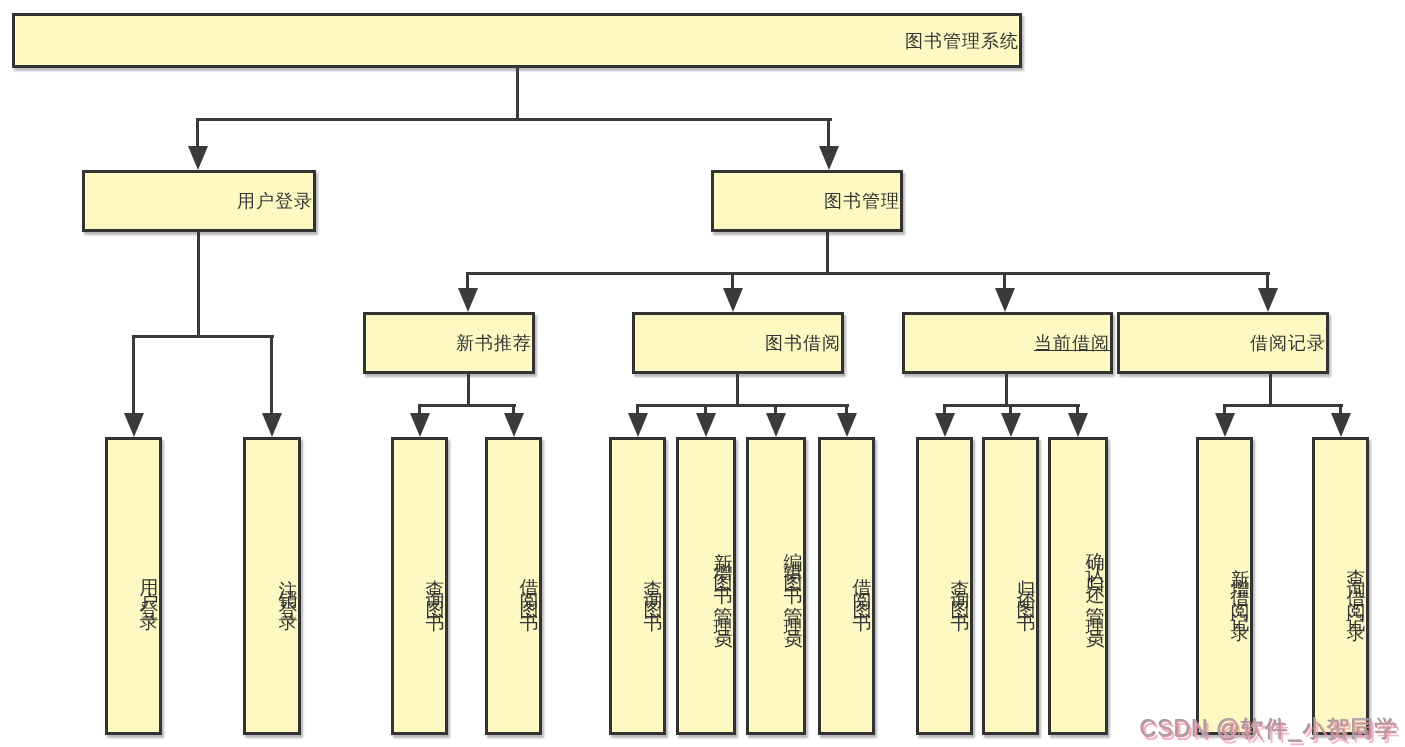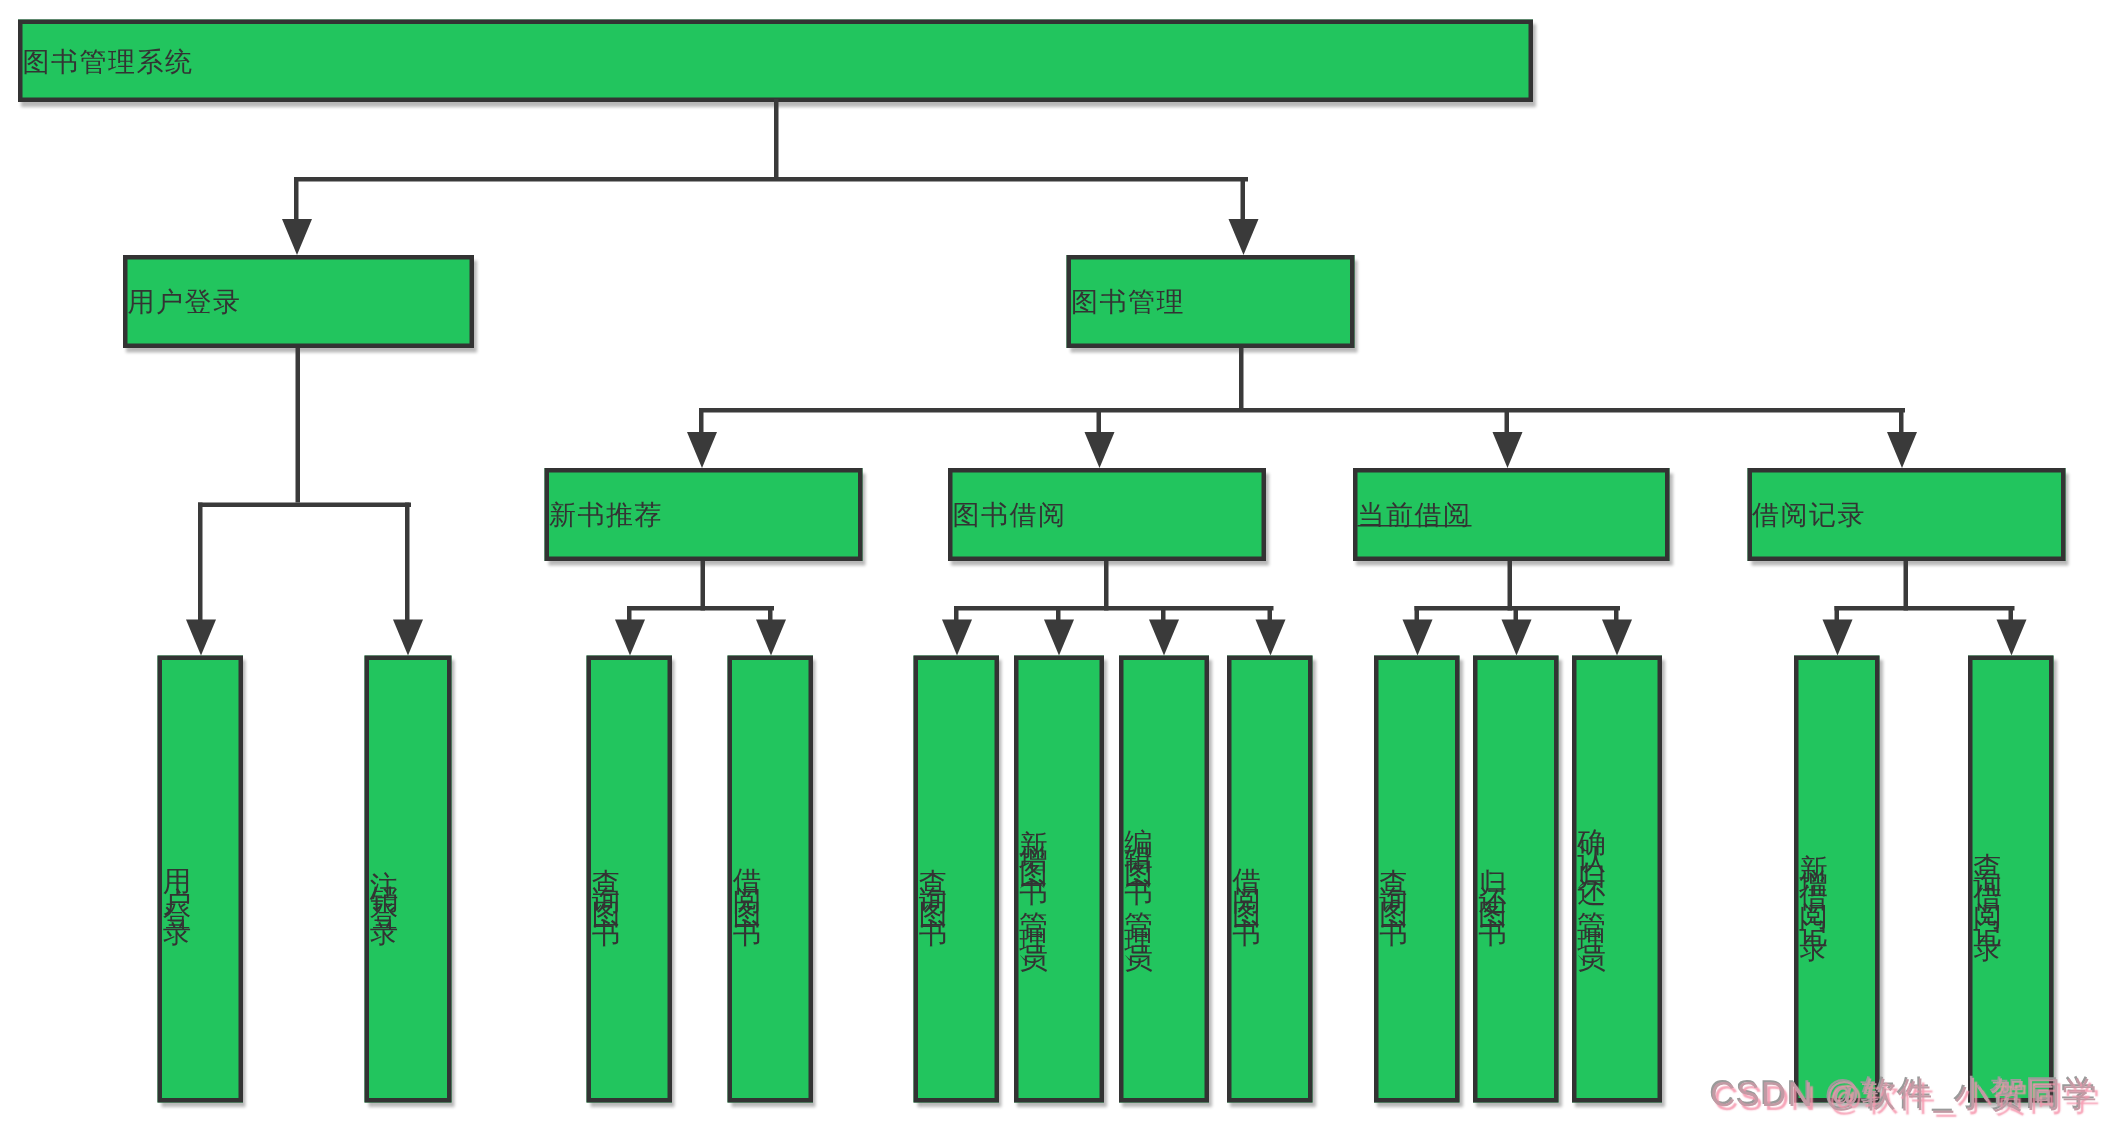--- a/index.html
+++ b/index.html
@@ -2,23 +2,23 @@
 <html><head>
 <meta charset="utf-8">
 <style>
   html,body { margin:0; padding:0; background:#ffffff; }
   .canvas {
     position:relative; width:1405px; height:747px; background:#ffffff;
     font-family:"Liberation Sans", sans-serif; color:#333333; overflow:hidden;
   }
   .box {
     position:absolute; box-sizing:border-box;
-    border:3px solid #333333; background:#22c55e;
+    border:3px solid #333333; background:#fef9c3;
     box-shadow:2px 3px 2px rgba(0,0,0,0.28);
-    display:flex; align-items:center; justify-content:flex-start;
+    display:flex; align-items:center; justify-content:flex-end;
   }
   .hlabel { font-size:18px; letter-spacing:1px; white-space:nowrap; }
   .leaf .vtext {
     writing-mode:vertical-rl; text-orientation:mixed;
     font-size:19px; letter-spacing:11px; line-height:1;
   }
   .vl { position:absolute; width:3px; background:#3a3a3a; }
   .hl { position:absolute; height:3px; background:#3a3a3a; }
   .ar {
     position:absolute; width:0; height:0;
@@ -42,33 +42,33 @@
   </div>
 
   <div class="box" style="left:82px; top:170px; width:234px; height:62px;">
     <span class="hlabel">用户登录</span>
   </div>
 
   <div class="box" style="left:711px; top:170px; width:192px; height:62px;">
     <span class="hlabel">图书管理</span>
   </div>
 
-  <div class="box" style="left:363px; top:312px; width:212px; height:62px;">
+  <div class="box" style="left:363px; top:312px; width:172px; height:62px;">
     <span class="hlabel">新书推荐</span>
   </div>
 
   <div class="box" style="left:632px; top:312px; width:212px; height:62px;">
     <span class="hlabel">图书借阅</span>
   </div>
 
   <div class="box" style="left:902px; top:312px; width:211px; height:62px;text-decoration:underline;">
     <span class="hlabel">当前借阅</span>
   </div>
 
-  <div class="box" style="left:1165px; top:312px; width:212px; height:62px;">
+  <div class="box" style="left:1117px; top:312px; width:212px; height:62px;">
     <span class="hlabel">借阅记录</span>
   </div>
 
   <div class="box leaf" style="left:105px; top:437px; width:57px; height:298px;">
     <span class="vtext">用户登录</span>
   </div>
 
   <div class="box leaf" style="left:243px; top:437px; width:58px; height:298px;">
     <span class="vtext">注销登录</span>
   </div>

